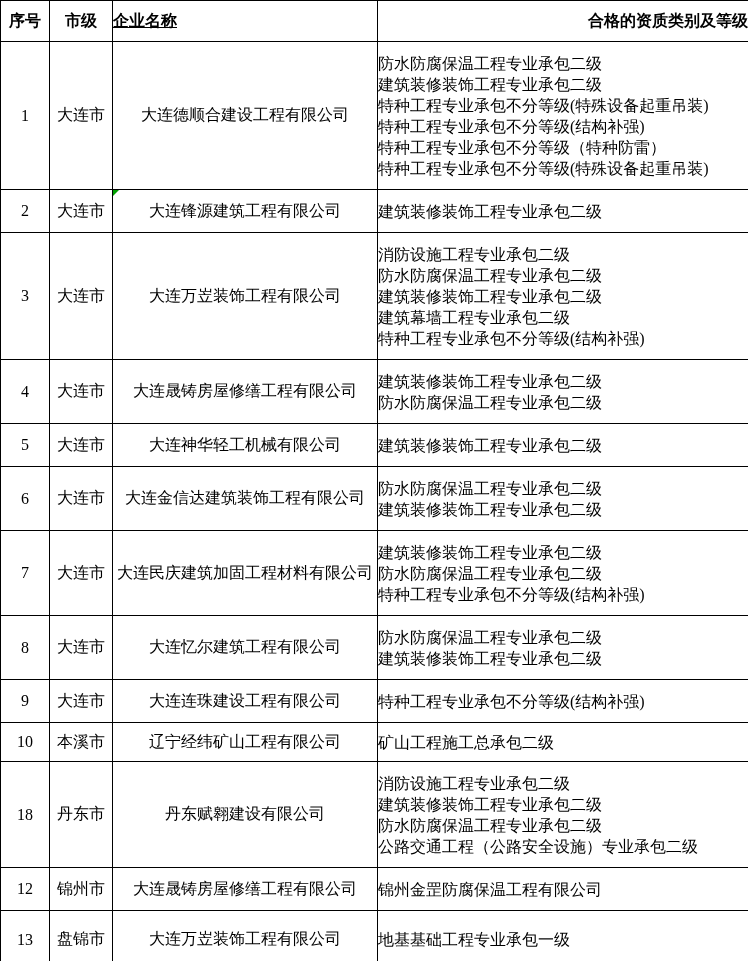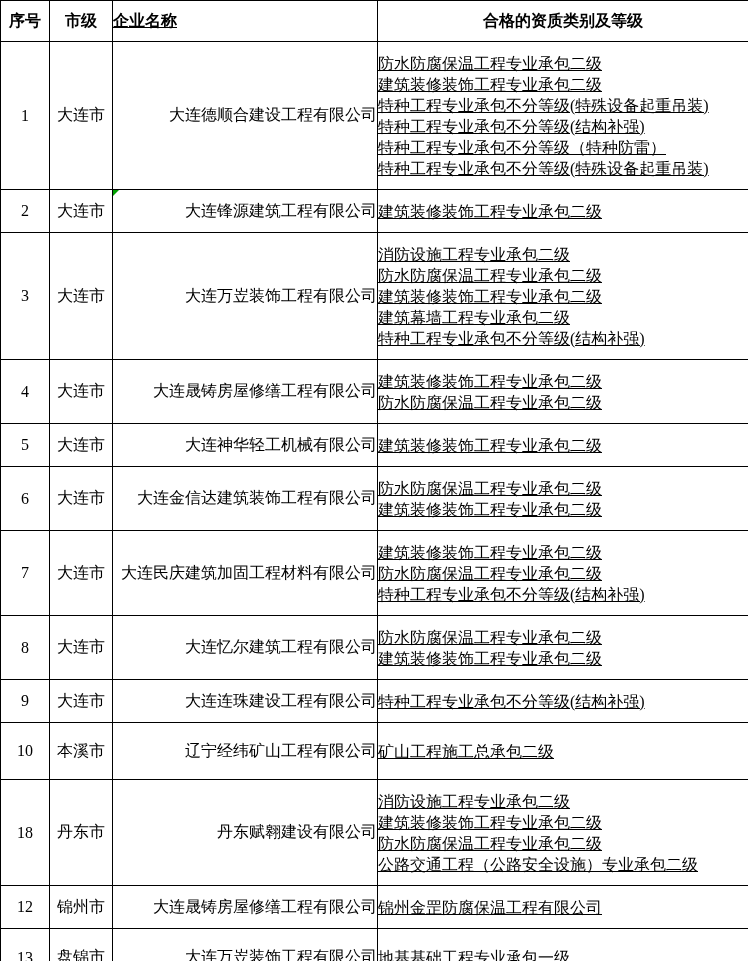--- a/index.html
+++ b/index.html
@@ -24,37 +24,36 @@
     vertical-align: middle;
     overflow: hidden;
     padding: 0;
   }
   table.qual-table th {
     font-weight: bold;
     height: 40px;
   }
   th.h-no, th.h-city { text-align: center; }
   th.h-company { text-align: left; padding-left: 4px; text-decoration: underline; }
-  th.h-qual { text-align: center; }
+  th.h-qual { text-align: right; }
   td.c-no, td.c-city { text-align: center; }
   td.c-company {
-    text-align: right;
+    text-align: center;
     padding-left: 4px;
     padding-right: 2px;
     position: relative;
   }
   td.c-qual {
     text-align: left;
     padding-left: 4px;
     padding-right: 2px;
   }
   td.c-qual .qual-line {
     line-height: 21px;
     white-space: nowrap;
-    text-decoration: underline;
   }
   .green-tri {
     position: absolute;
     top: 0;
     left: 0;
     width: 0;
     height: 0;
     border-top: 6px solid #00a000;
     border-right: 6px solid transparent;
   }
@@ -157,21 +156,21 @@
         </td>
   </tr>
       <tr style="height: 43px;">
     <td class="c-no">9</td>
     <td class="c-city">大连市</td>
     <td class="c-company"><span>大连连珠建设工程有限公司</span></td>
     <td class="c-qual">
           <div class="qual-line">特种工程专业承包不分等级(结构补强)</div>
         </td>
   </tr>
-      <tr style="height: 57px;">
+      <tr style="height: 39px;">
     <td class="c-no">10</td>
     <td class="c-city">本溪市</td>
     <td class="c-company"><span>辽宁经纬矿山工程有限公司</span></td>
     <td class="c-qual">
           <div class="qual-line">矿山工程施工总承包二级</div>
         </td>
   </tr>
       <tr style="height: 106px;">
     <td class="c-no">18</td>
     <td class="c-city">丹东市</td>

